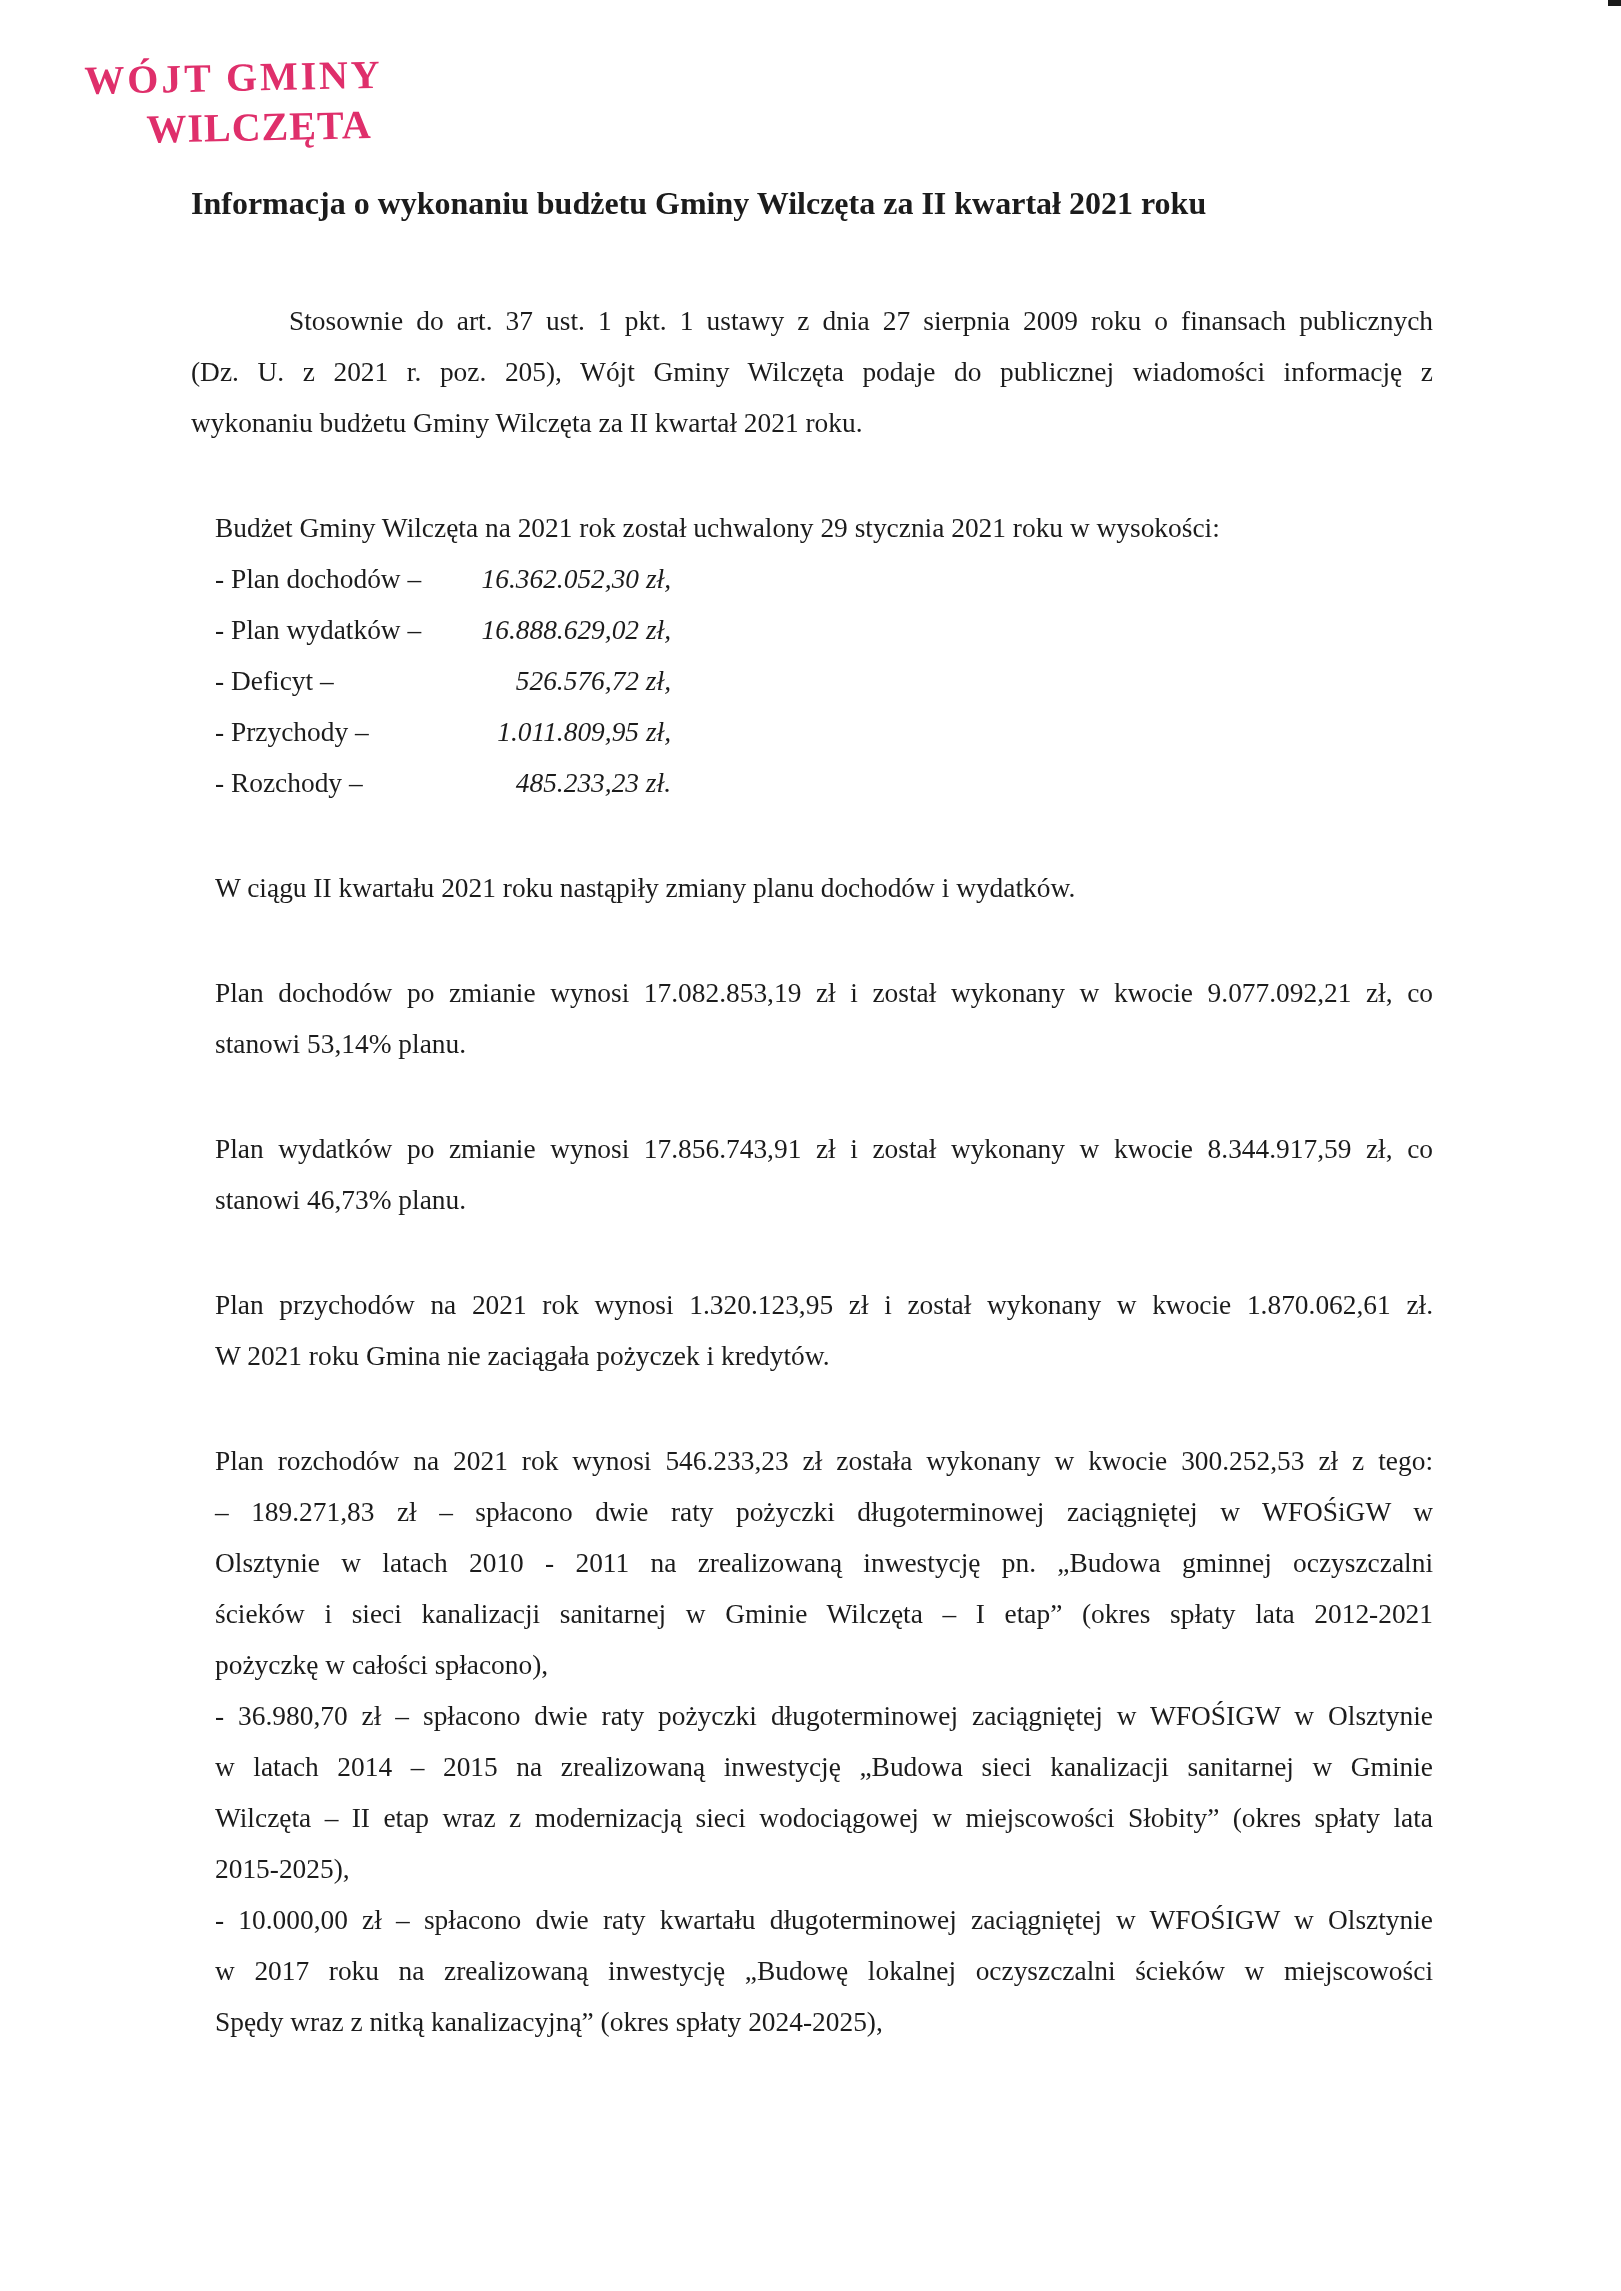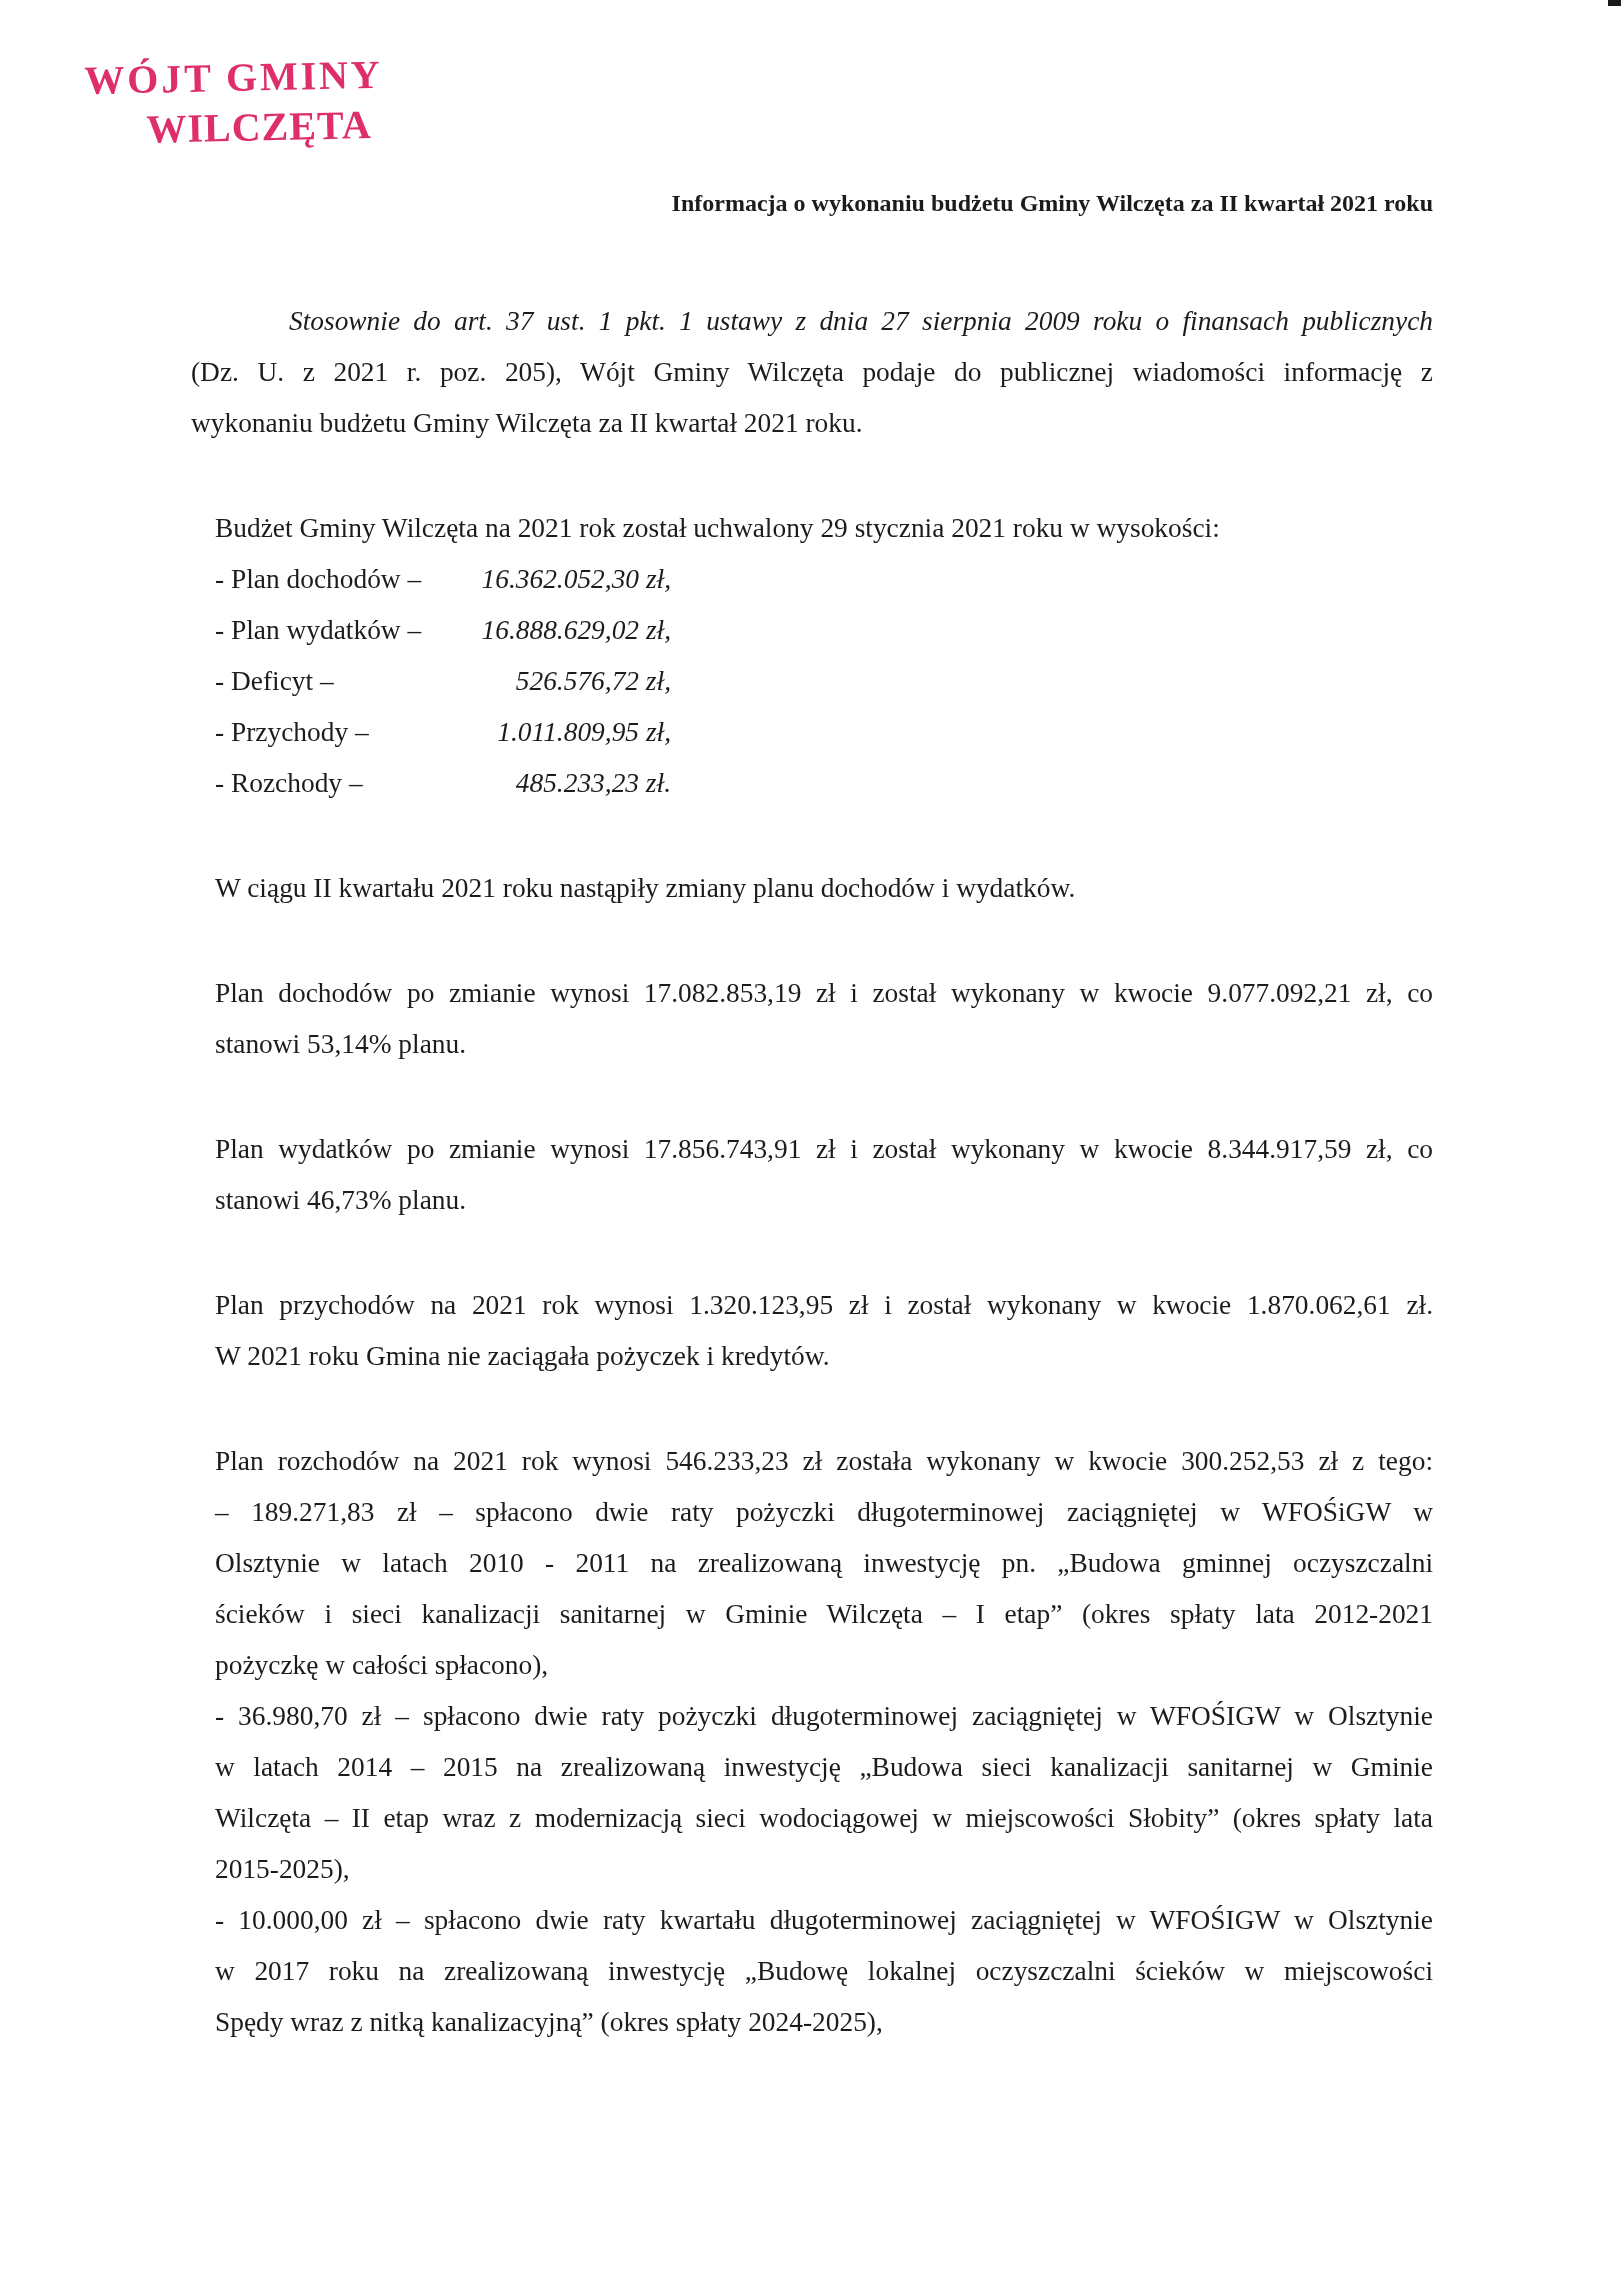--- a/index.html
+++ b/index.html
@@ -5,28 +5,28 @@
   html,body{margin:0;padding:0;background:#ffffff;}
   .page{position:relative;width:1621px;height:2292px;background:#ffffff;overflow:hidden;
         font-family:"Liberation Serif","DejaVu Serif",serif;}
   .corner-mark{position:absolute;top:0;right:0;width:12.7px;height:5.9px;background:#1a1a1a;}
   .stamp{position:absolute;left:84px;top:61px;transform:rotate(-1.2deg);transform-origin:left top;
          font-weight:bold;line-height:1;}
   .stamp-line1{font-size:40px;letter-spacing:2.9px;}
   .stamp-line2{font-size:40px;letter-spacing:1px;margin-left:61px;margin-top:9.8px;}
   .doc{position:absolute;left:191px;top:182px;width:1242px;font-size:27.4px;line-height:51px;
        color:#1c1c1c;}
-  .title{font-size:24px;font-weight:bold;text-align:right;line-height:43px;margin:0 0 71px 0;
+  .title{font-size:32px;font-weight:bold;text-align:left;line-height:43px;margin:0 0 71px 0;
          white-space:nowrap;}
   .block{margin:0;}
   .block + .block{margin-top:54px;margin-left:24px;}
   .ln{min-height:51px;}
   .j{text-align:justify;text-align-last:justify;}
   .l{text-align:left;}
-  .indent{text-indent:98px;font-style:italic;}
+  .indent{text-indent:98px;}
   .budget-row{position:relative;}
   .b-amt{position:absolute;left:0;top:0;width:456px;text-align:right;font-style:italic;}
 </style>
 </head>
 <body>
 
 <div class="page">
 
   <div class="corner-mark" style="background: rgb(26, 26, 26);"></div>
 

